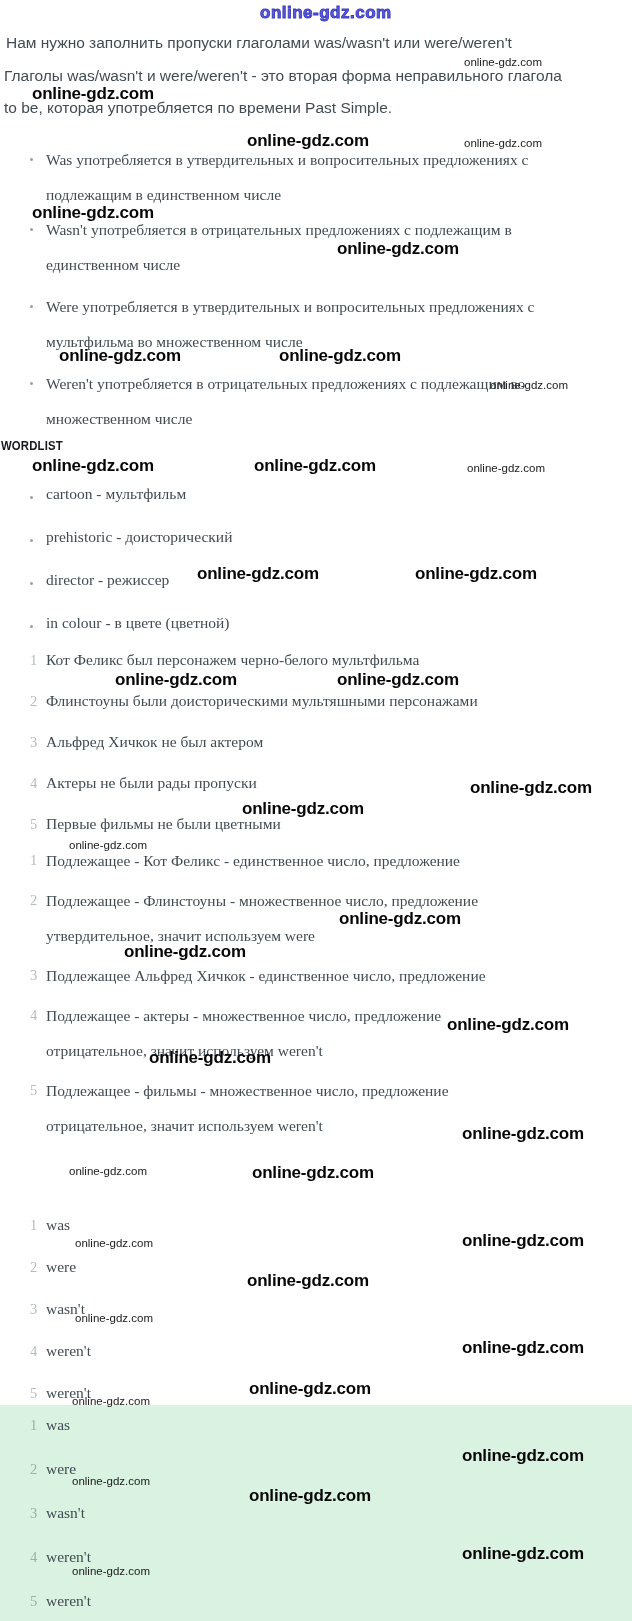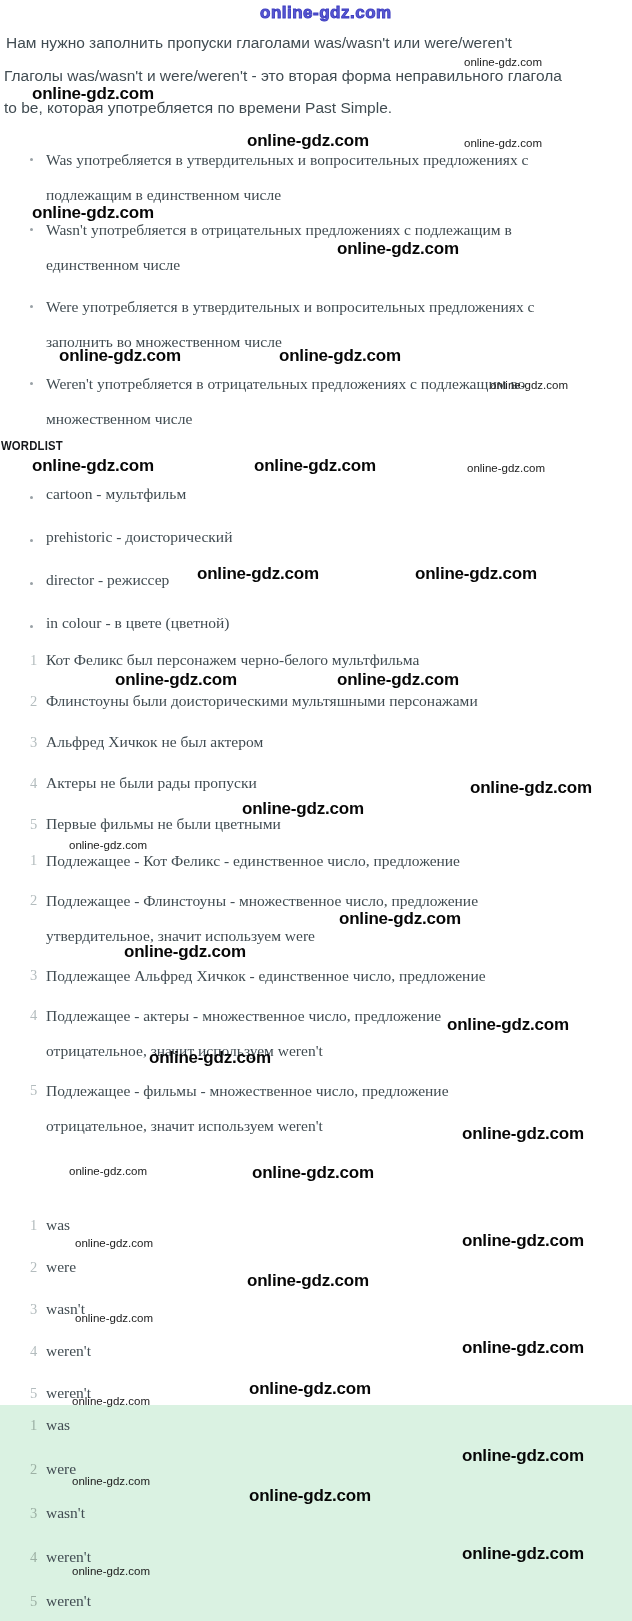--- a/index.html
+++ b/index.html
@@ -82,21 +82,21 @@
     <span class="marker"><span class="dotmark"></span></span>
     <div class="txt">
         <div>Wasn't употребляется в отрицательных предложениях с подлежащим в</div>
         <div>единственном числе</div>
       </div>
   </div>
   <div class="li gap">
     <span class="marker"><span class="dotmark"></span></span>
     <div class="txt">
         <div>Were употребляется в утвердительных и вопросительных предложениях с</div>
-        <div>заполнить во множественном числе</div>
+        <div>мультфильма во множественном числе</div>
       </div>
   </div>
   <div class="li gap">
     <span class="marker"><span class="dotmark"></span></span>
     <div class="txt">
         <div>Weren't употребляется в отрицательных предложениях с подлежащим во</div>
         <div>множественном числе</div>
       </div>
   </div>
 </div>

